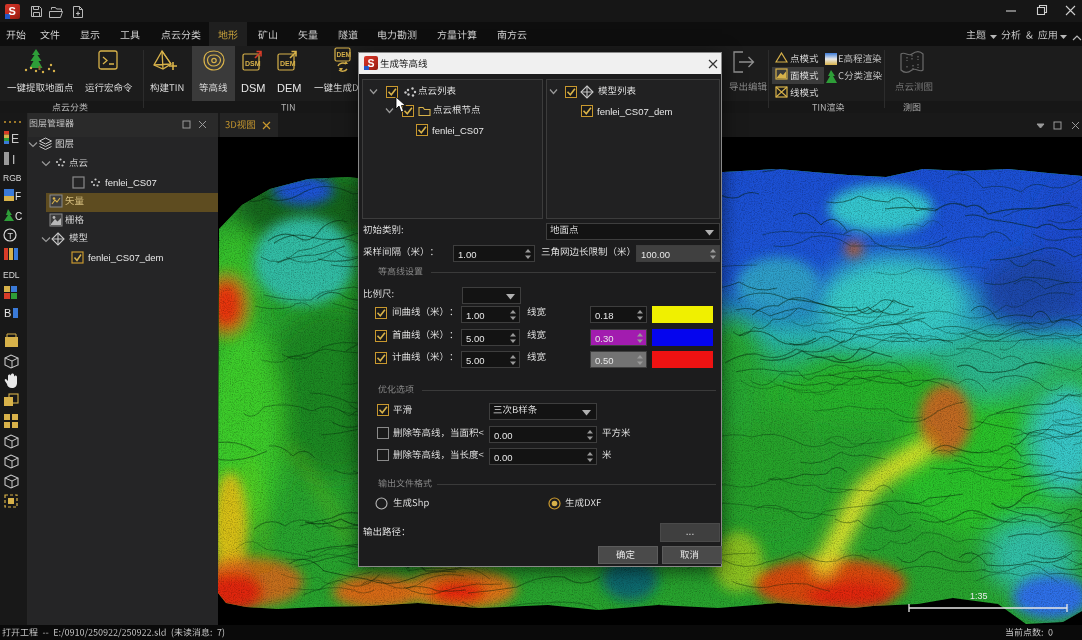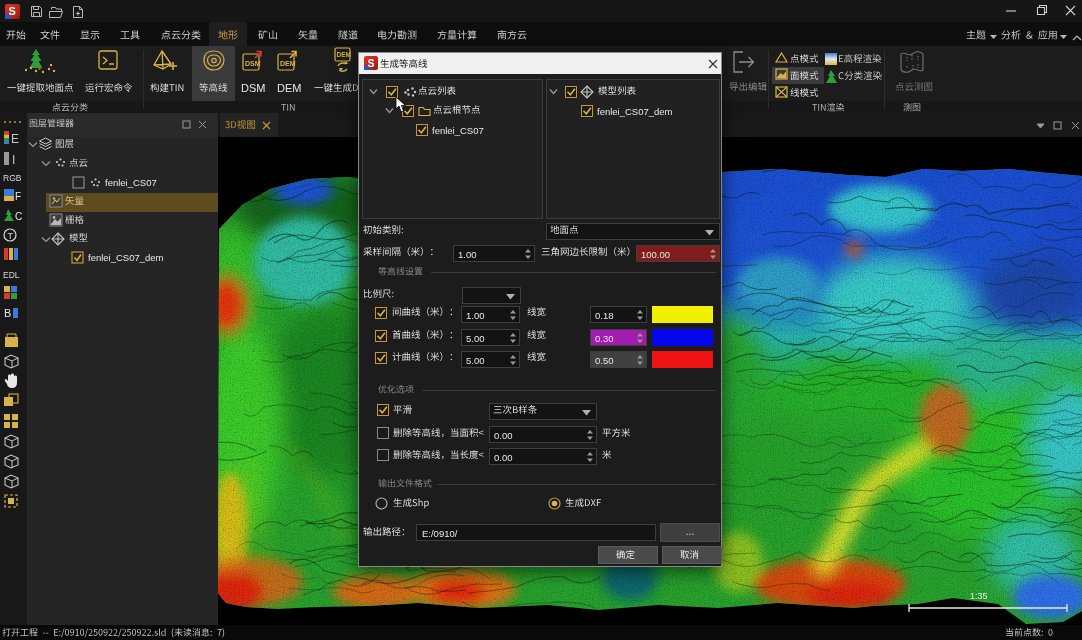--- a/index.html
+++ b/index.html
@@ -1138,21 +1138,21 @@
         <use href="#u7F51" x="2000"></use>
         <use href="#u8FB9" x="3000"></use>
         <use href="#u957F" x="4000"></use>
         <use href="#u9650" x="5000"></use>
         <use href="#u5236" x="6000"></use>
         <use href="#uFF08" x="7000"></use>
         <use href="#u7C73" x="8000"></use>
         <use href="#uFF09" x="9000"></use>
         <use href="#uFF1A" x="10000"></use>
       </g>
-    </svg><div class="abs" style="left:277px;top:192px;width:84px;height:17px;background:#7f1d1d;border:1px solid #3e3e3e">
+    </svg><div class="abs" style="left:277px;top:192px;width:84px;height:17px;background:#404040;border:1px solid #3e3e3e">
       <div class="lat" style="left:4px;top:3px;font-size:9.5px">100.00</div>
       <svg class="abs" style="right:2px;top:2px" width="8" height="12" fill="#9a9a9a">
         <path d="M1 4.5L4 1l3 3.5z"></path>
         <path d="M1 7.5L4 11l3-3.5z"></path>
       </svg>
     </div><svg style="position:absolute;left:19px;top:212.6px;" width="46" height="11">
       <g fill="#8a8a8a" transform="matrix(0.0090,0,0,-0.0090,0,8.64)">
         <use href="#u7B49"></use>
         <use href="#u9AD8" x="1000"></use>
         <use href="#u7EBF" x="2000"></use>
@@ -1248,21 +1248,21 @@
       <div class="lat" style="left:4px;top:3px;font-size:9.5px">5.00</div>
       <svg class="abs" style="right:2px;top:2px" width="8" height="12" fill="#9a9a9a">
         <path d="M1 4.5L4 1l3 3.5z"></path>
         <path d="M1 7.5L4 11l3-3.5z"></path>
       </svg>
     </div><svg style="position:absolute;left:168px;top:298.0px;" width="20" height="12">
       <g fill="#e8e8e8" transform="matrix(0.0095,0,0,-0.0095,0,9.12)">
         <use href="#u7EBF"></use>
         <use href="#u5BBD" x="1000"></use>
       </g>
-    </svg><div class="abs" style="left:231px;top:298px;width:57px;height:17px;background:#404040;border:1px solid #3e3e3e">
+    </svg><div class="abs" style="left:231px;top:298px;width:57px;height:17px;background:#737373;border:1px solid #3e3e3e">
       <div class="lat" style="left:4px;top:3px;font-size:9.5px">0.50</div>
       <svg class="abs" style="right:2px;top:2px" width="8" height="12" fill="#9a9a9a">
         <path d="M1 4.5L4 1l3 3.5z"></path>
         <path d="M1 7.5L4 11l3-3.5z"></path>
       </svg>
     </div><div class="abs" style="left:293px;top:298px;width:61px;height:17px;background:#ee1212"></div><svg style="position:absolute;left:19px;top:330.6px;" width="37" height="11">
       <g fill="#8a8a8a" transform="matrix(0.0090,0,0,-0.0090,0,8.64)">
         <use href="#u4F18"></use>
         <use href="#u5316" x="1000"></use>
         <use href="#u9009" x="2000"></use>
@@ -1371,23 +1371,21 @@
         <use href="#u0046" x="3261"></use>
       </g>
     </svg><svg style="position:absolute;left:4px;top:473.0px;" width="48" height="12">
       <g fill="#e8e8e8" transform="matrix(0.0095,0,0,-0.0095,0,9.12)">
         <use href="#u8F93"></use>
         <use href="#u51FA" x="1000"></use>
         <use href="#u8DEF" x="2000"></use>
         <use href="#u5F84" x="3000"></use>
         <use href="#uFF1A" x="4000"></use>
       </g>
-    </svg><div class="abs" style="left:57px;top:471px;width:240px;height:17px;background:#131313;border:1px solid #3e3e3e">
-      <div class="lat" style="left:5px;top:3px;font-size:9.5px">E:/0910/</div>
-    </div><div class="abs" style="left:301px;top:470px;width:60px;height:19px;background:#3f3f3f;border:1px solid #4a4a4a;color:#ddd;font-size:10px;text-align:center;line-height:15px">...</div><div class="abs" style="left:239px;top:493px;width:60px;height:18px;background:#4a4a4a;border:1px solid #5c5c5c"></div><svg style="position:absolute;left:257px;top:495.5px;" width="20" height="12">
+    </svg><div class="abs" style="left:301px;top:470px;width:60px;height:19px;background:#3f3f3f;border:1px solid #4a4a4a;color:#ddd;font-size:10px;text-align:center;line-height:15px">...</div><div class="abs" style="left:239px;top:493px;width:60px;height:18px;background:#4a4a4a;border:1px solid #5c5c5c"></div><svg style="position:absolute;left:257px;top:495.5px;" width="20" height="12">
       <g fill="#f0f0f0" transform="matrix(0.0095,0,0,-0.0095,0,9.12)">
         <use href="#u786E"></use>
         <use href="#u5B9A" x="1000"></use>
       </g>
     </svg><div class="abs" style="left:303px;top:493px;width:60px;height:18px;background:#4a4a4a;border:1px solid #5c5c5c"></div><svg style="position:absolute;left:321px;top:495.5px;" width="20" height="12">
       <g fill="#f0f0f0" transform="matrix(0.0095,0,0,-0.0095,0,9.12)">
         <use href="#u53D6"></use>
         <use href="#u6D88" x="1000"></use>
       </g>
     </svg>

